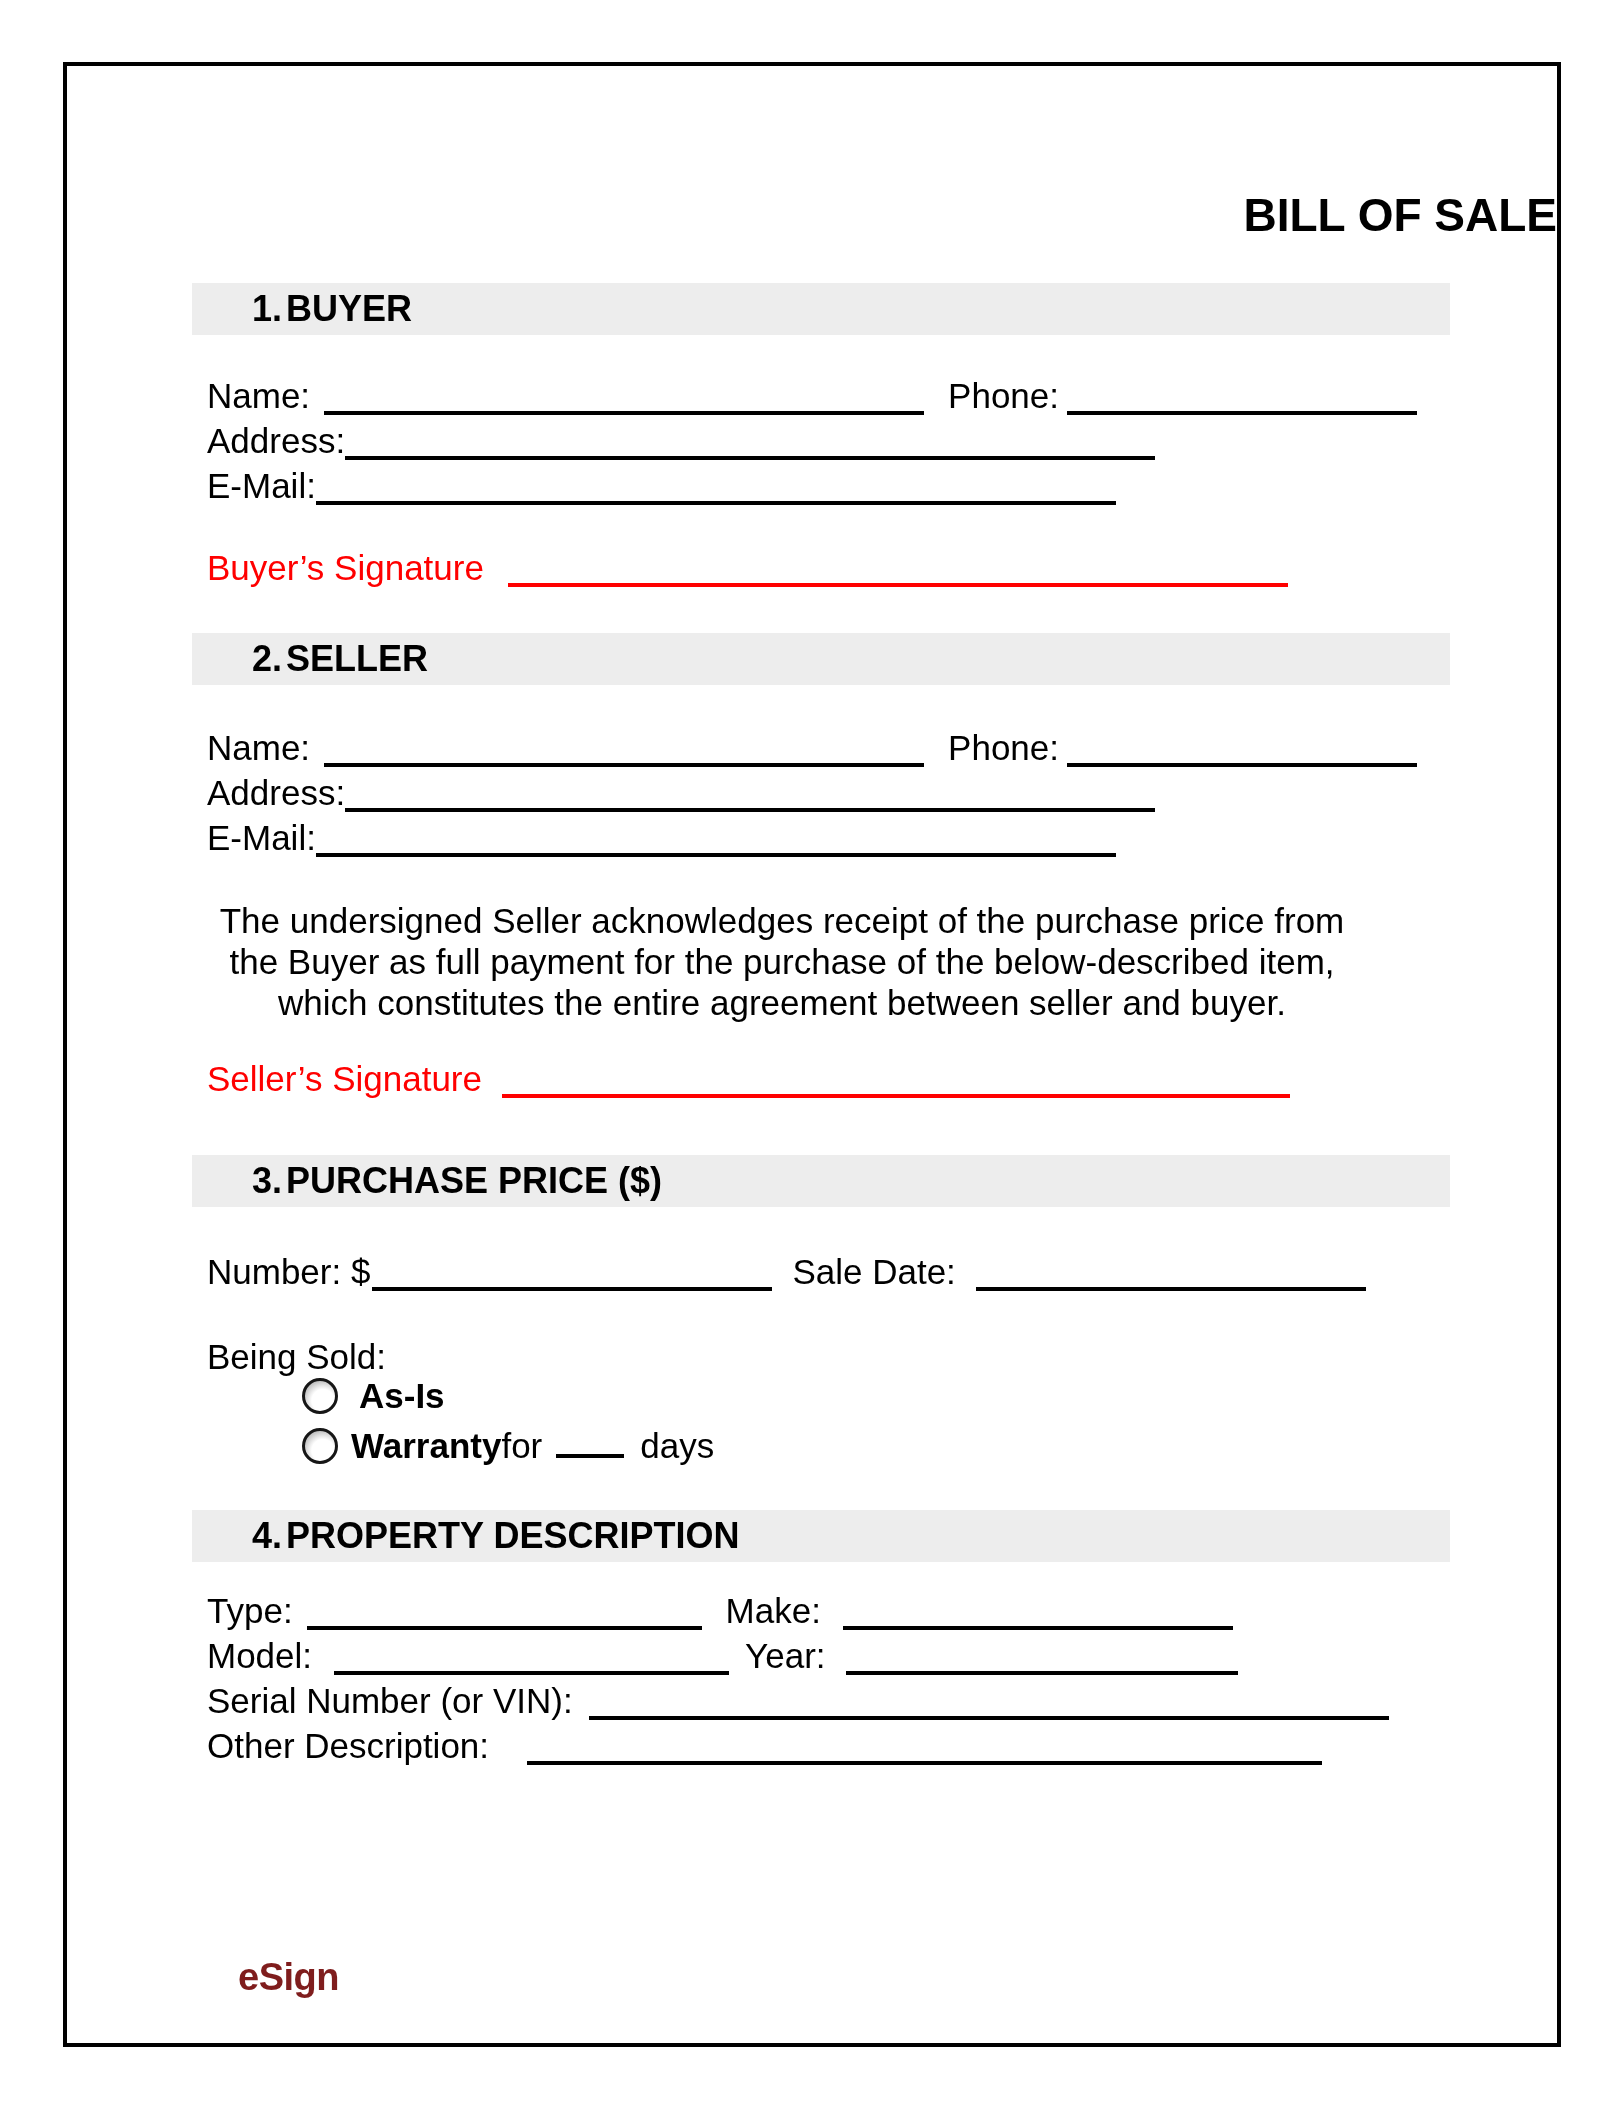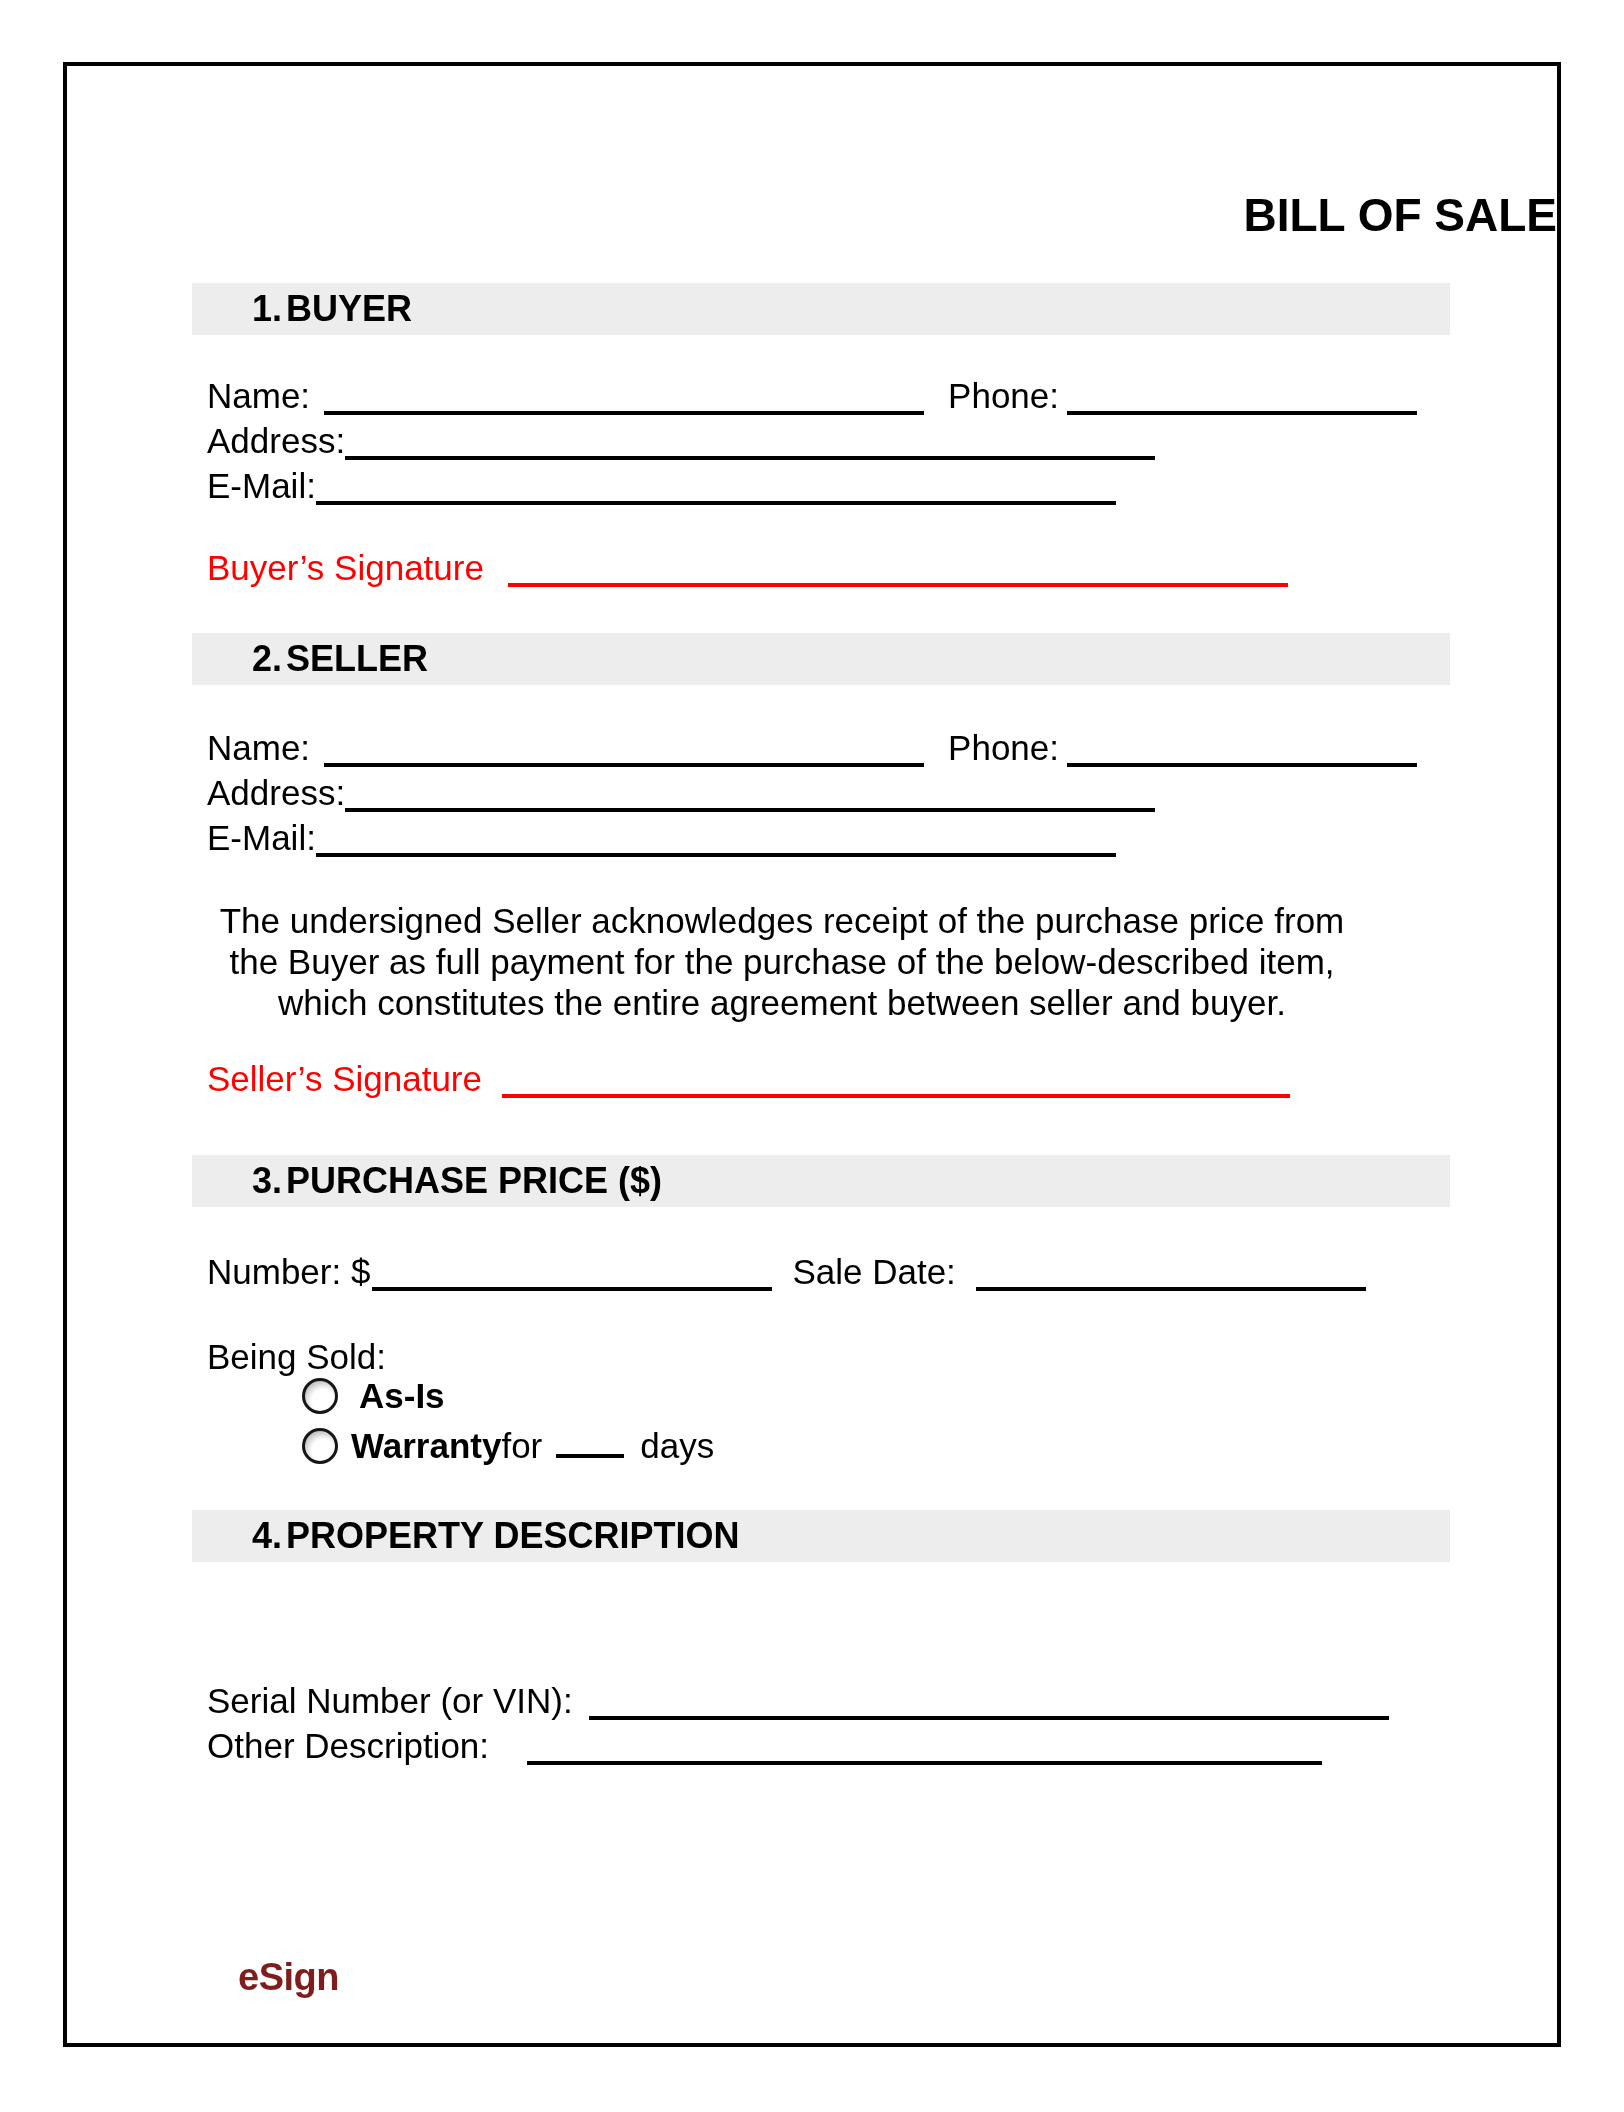--- a/index.html
+++ b/index.html
@@ -144,20 +144,32 @@
     <span class="plain ml12">for</span>
     <span class="blank ml14" style="width:68px;"></span>
     <span class="plain ml16">days</span>
   </div>
 
   <div class="bar" style="top:1444px;">
     <span>4.</span>
     <span class="head">PROPERTY DESCRIPTION</span>
   </div>
 
+  <div class="row" style="top:1523px;">
+    <span>Type:</span>
+    <span class="blank ml14" style="width:395px;"></span>
+    <span class="ml24">Make:</span>
+    <span class="blank ml22" style="width:390px;"></span>
+  </div>
+  <div class="row" style="top:1568px;">
+    <span>Model:</span>
+    <span class="blank ml22" style="width:395px;"></span>
+    <span class="ml16">Year:</span>
+    <span class="blank ml20" style="width:392px;"></span>
+  </div>
   <div class="row" style="top:1613px;">
     <span>Serial Number (or VIN):</span>
     <span class="blank ml16" style="width:800px;"></span>
   </div>
   <div class="row" style="top:1658px;">
     <span>Other Description:</span>
     <span class="blank ml38" style="width:795px;"></span>
   </div>
 
   <div class="brand">eSign</div>

